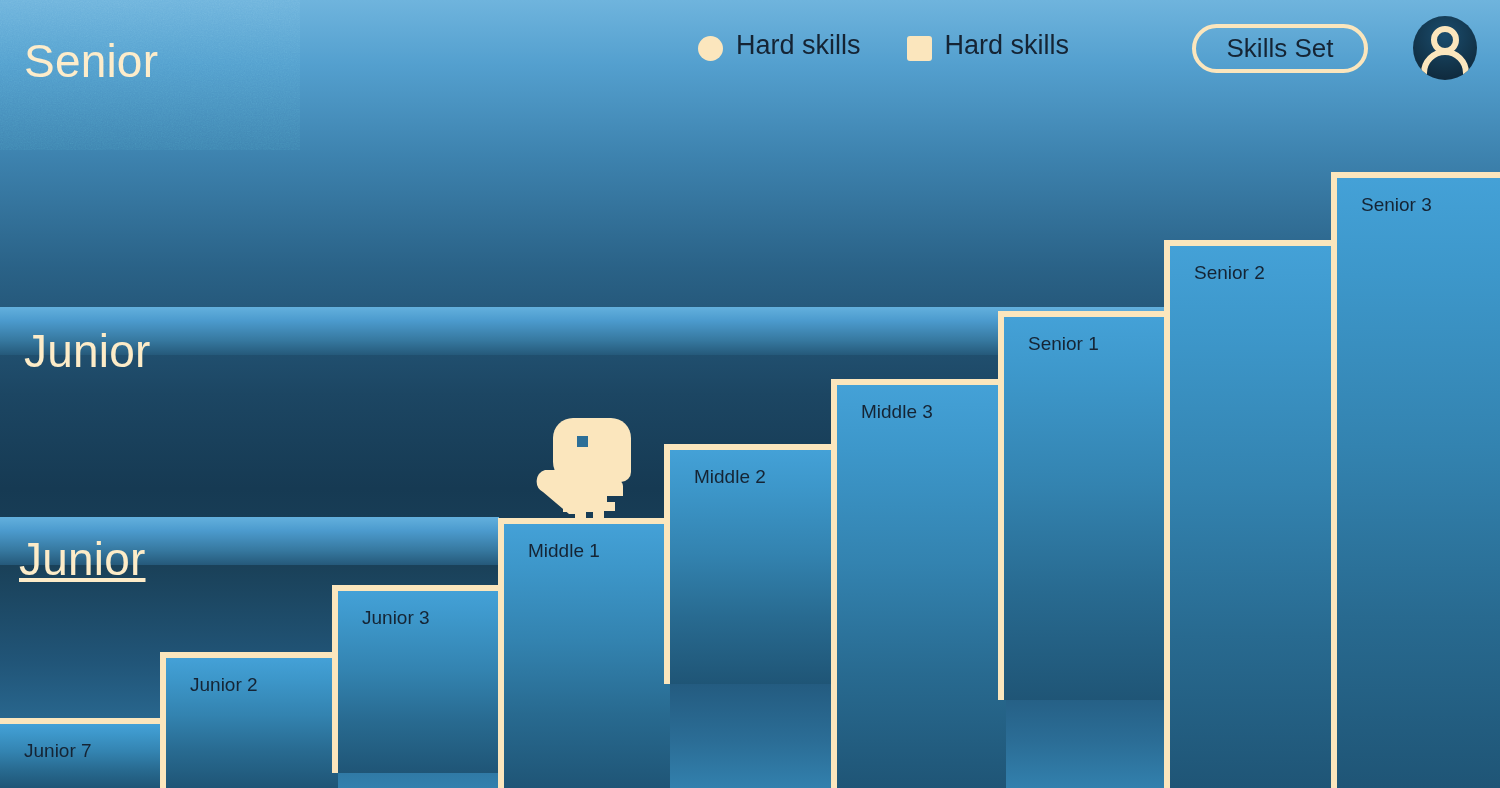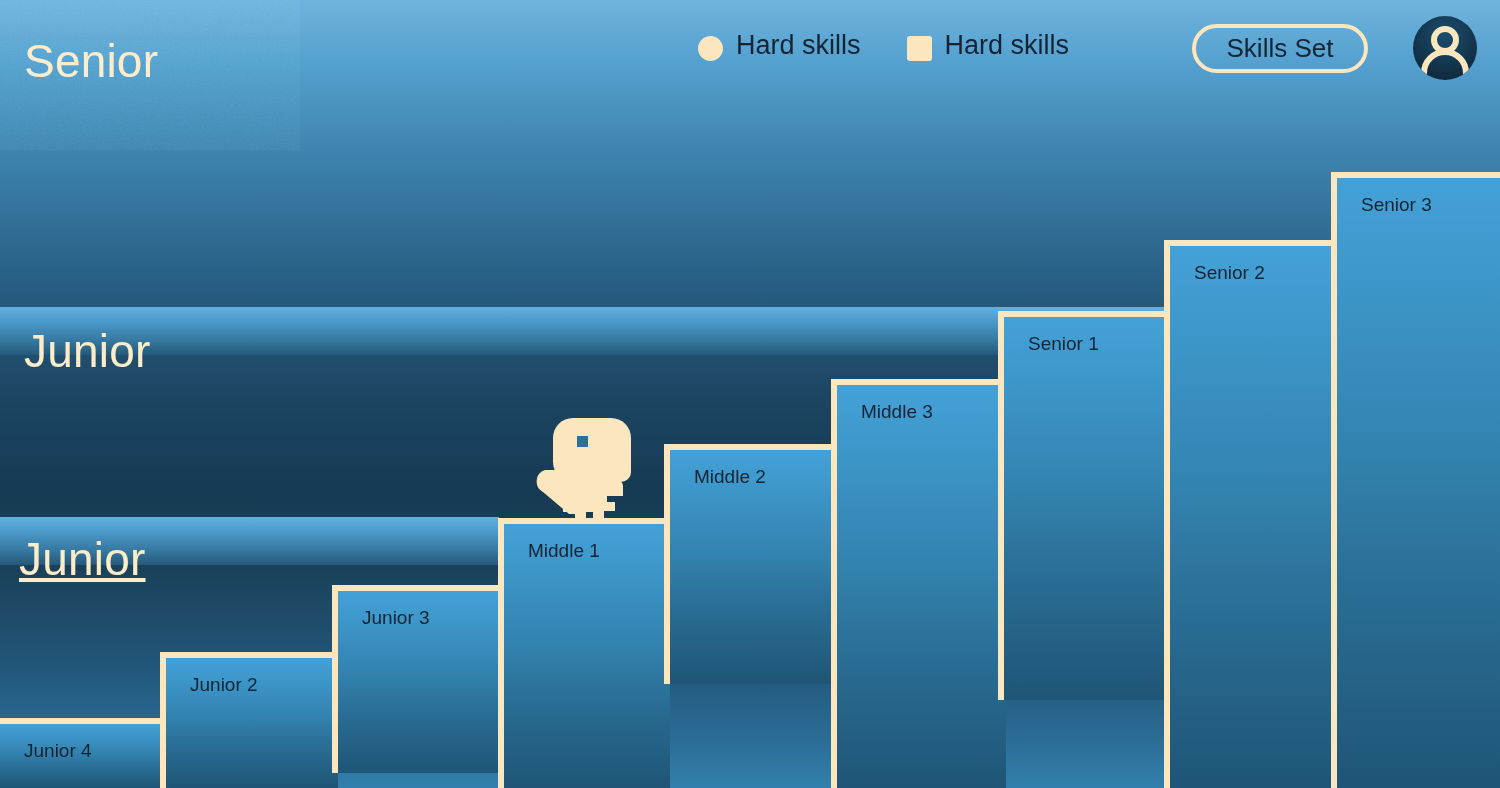--- a/index.html
+++ b/index.html
@@ -117,21 +117,21 @@
     <div class="tier-band" id="band-middle" style="top: 307px; height: 48px; width: 1165px;"></div>
     <div class="tier-band" id="band-junior" style="top: 517px; height: 48px; width: 499px;"></div>
   </div>
 
   <div class="tier-label" id="tier-senior-label">Senior</div>
   <div class="tier-label" id="tier-middle-label">Junior</div>
   <div class="tier-label" id="tier-junior-label">Junior</div>
 
   <div id="staircase">
       <div class="step" style="left: -6px; top: 718px; width: 172px; height: 70px; z-index: 20;">
-        <div class="step-label">Junior 4</div>
+        <div class="step-label">Junior 7</div>
       </div>
       <div class="step" style="left: 160px; top: 652px; width: 178px; height: 136px; z-index: 21;">
         <div class="step-label">Junior 2</div>
       </div>
       <div class="step" style="left: 332px; top: 585px; width: 178px; height: 188px; z-index: 22;">
         <div class="step-label">Junior 3</div>
       </div>
       <div class="step" style="left: 498px; top: 518px; width: 172px; height: 270px; z-index: 23;">
         <div class="step-label">Middle 1</div>
       </div>

